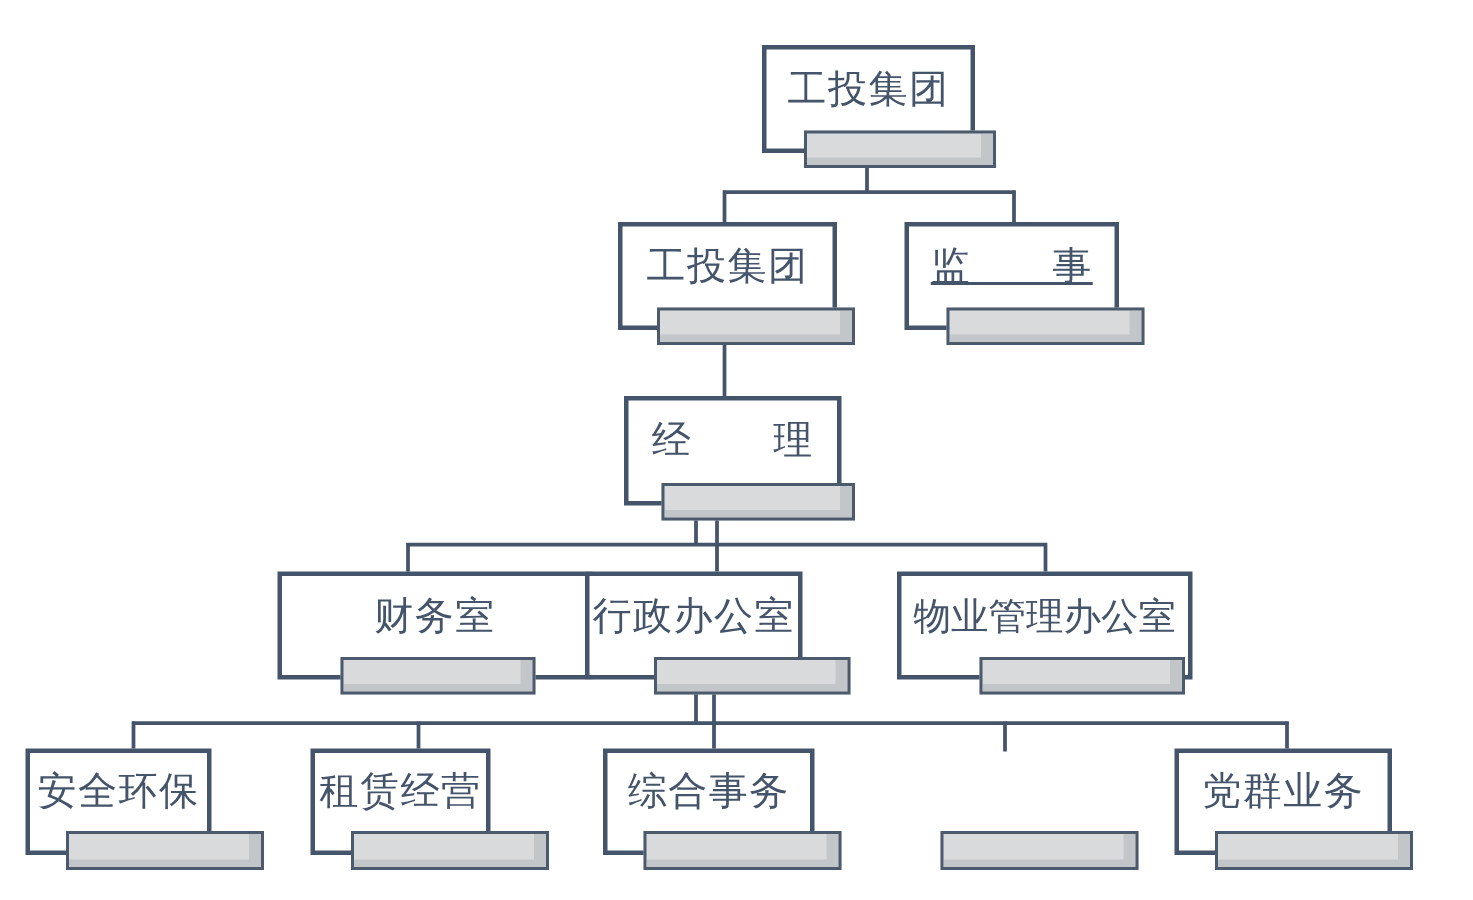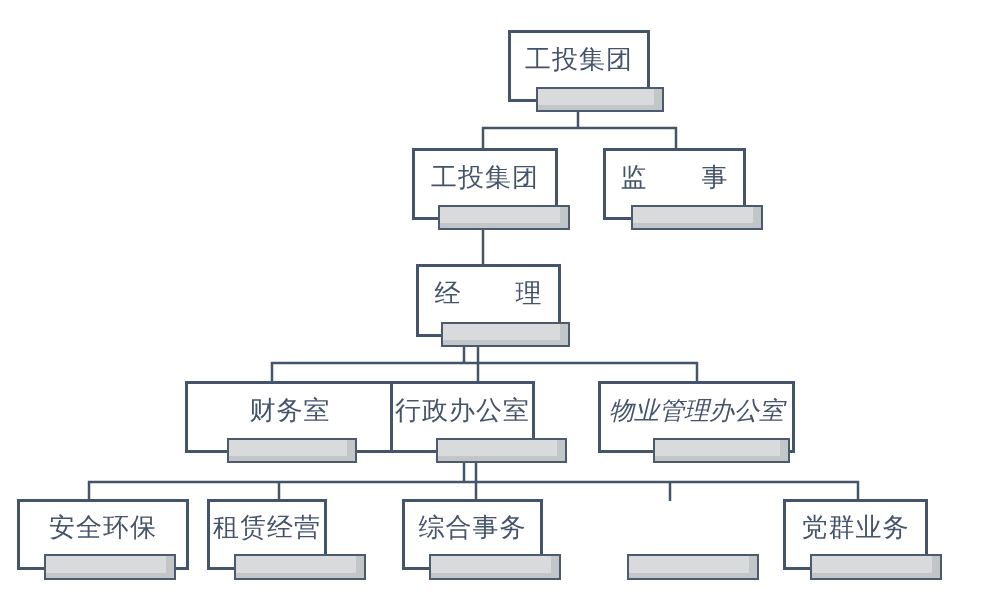--- a/index.html
+++ b/index.html
@@ -17,27 +17,27 @@
     padding-bottom:14px; 
   }
   .bar{
     position:absolute;box-sizing:border-box;z-index:3;
     border:2.5px solid #4C5A6E;background:#D8DADC;
     box-shadow:inset -8px -5px 0 #C3C6C9;
   }
   
   .n1-box{left:508px;top:30px;width:142px;height:72px;}   .n1-bar{left:536px;top:87px;width:128px;height:25px;}
   .n2-box{left:412px;top:148px;width:146px;height:72px;}  .n2-bar{left:438px;top:205px;width:132px;height:25px;}
-  .n3-box{left:603px;top:148px;width:143px;height:72px;}  .n3-bar{left:631px;top:205px;width:132px;height:25px;}
+  .n3-box{left:603px;top:148px;width:143px;height:72px;text-decoration:underline;}  .n3-bar{left:631px;top:205px;width:132px;height:25px;}
   .n4-box{left:416px;top:264px;width:145px;height:73px;}  .n4-bar{left:441px;top:322px;width:129px;height:25px;}
   .n5-box{left:185px;top:381px;width:210px;height:72px;}  .n5-bar{left:227px;top:438px;width:130px;height:25px;}
   .n6-box{left:390px;top:381px;width:145px;height:72px;}  .n6-bar{left:436px;top:438px;width:131px;height:25px;}
-  .n7-box{left:598px;top:381px;width:197px;height:72px;font-size:25px;letter-spacing:0;font-style:italic;}
+  .n7-box{left:598px;top:381px;width:197px;height:72px;font-size:25px;letter-spacing:0;}
                                                           .n7-bar{left:653px;top:438px;width:137px;height:25px;}
-  .n8-box{left:17px;top:499px;width:172px;height:71px;}   .n8-bar{left:44px;top:554px;width:132px;height:26px;}
+  .n8-box{left:17px;top:499px;width:124px;height:71px;}   .n8-bar{left:44px;top:554px;width:132px;height:26px;}
   .n9-box{left:207px;top:499px;width:120px;height:71px;}  .n9-bar{left:234px;top:554px;width:132px;height:26px;}
   .n10-box{left:402px;top:499px;width:141px;height:71px;} .n10-bar{left:429px;top:554px;width:132px;height:26px;}
   .n11-box{left:600px;top:499px;width:140px;height:71px;} .n11-bar{left:627px;top:554px;width:132px;height:26px;}
   .n12-box{left:783px;top:499px;width:145px;height:71px;} .n12-bar{left:810px;top:554px;width:132px;height:26px;}
 </style>
 </head>
 <body>
 
 <div class="canvas">
 

